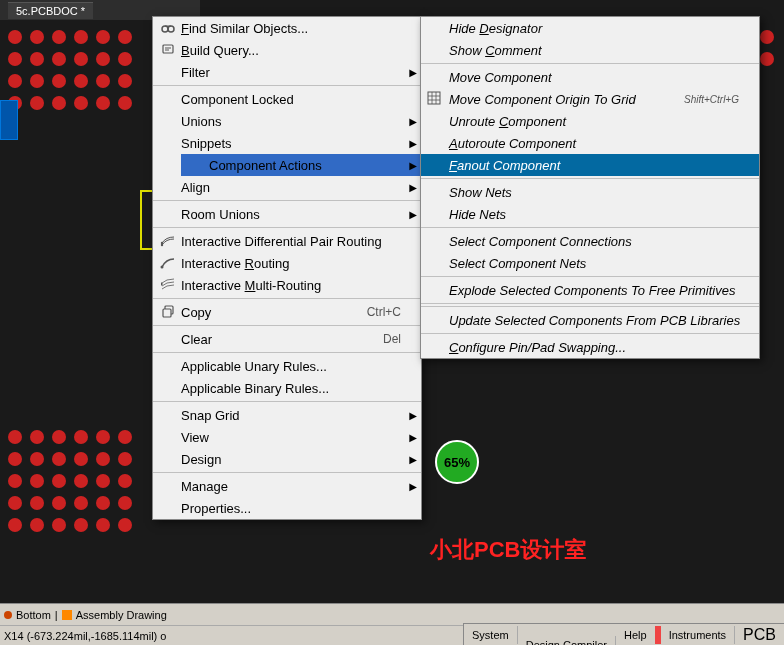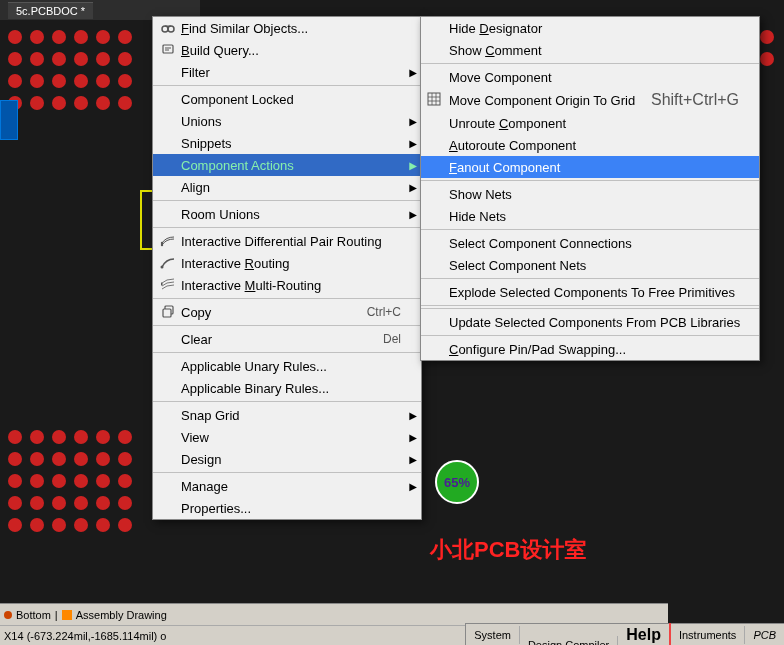--- a/index.html
+++ b/index.html
@@ -75,21 +75,22 @@
       padding: 3px 20px 3px 28px;
       cursor: pointer;
       position: relative;
       white-space: nowrap;
       color: #000;
       min-height: 22px;
     }
 
     .menu-item.highlighted {
       background: #316ac5;
-      color: #86efac;
+      color: #000000;
+      margin-left: 28px;
     }
 
     .menu-item .icon {
       position: absolute;
       left: 6px;
       width: 18px;
       height: 18px;
       display: flex;
       align-items: center;
       justify-content: center;
@@ -117,64 +118,65 @@
     
     .submenu-component-actions {
       position: absolute;
       top: 16px;
       left: 420px;
       width: 340px;
       background: #f0f0f0;
       border: 1px solid #888;
       box-shadow: 3px 3px 8px rgba(0,0,0,0.5);
       z-index: 101;
+      font-style: italic;
     }
 
     .submenu-item {
       display: flex;
       align-items: center;
       padding: 3px 20px 3px 28px;
       cursor: pointer;
       position: relative;
       white-space: nowrap;
       color: #000;
       min-height: 22px;
     }
 
     .submenu-item.fanout {
-      background: #3b82f6;
+      background: #0369a1;
       color: #fff;
     }
 
     .submenu-item .shortcut {
       margin-left: auto;
       padding-left: 10px;
       color: #555;
-      font-size: 16px;
+      font-size: 10px;
     }
 
     .sub-separator {
       height: 1px;
       background: #c0c0c0;
       margin: 2px 0;
     }
 
     
     .percent-badge {
       position: absolute;
       right: 305px;
-      top: 460px;
+      top: 440px;
       width: 44px;
       height: 44px;
       border-radius: 50%;
       background: #22aa22;
       display: flex;
       align-items: center;
       justify-content: center;
-      color: #4c1d95;
+      color: #000000;
       font-weight: bold;
       font-size: 13px;
       z-index: 110;
       border: 2px solid #fff;
     }
 
     
     .red-annotation {
       position: absolute;
       color: #ff2222;
@@ -193,21 +195,21 @@
       z-index: 50;
       top: 535px;
       left: 430px;
     }
 
     
     .bottom-status {
       position: absolute;
       bottom: 0;
       left: 0;
-      width: 668px;
+      width: 784px;
       height: 42px;
       background: #d4d0c8;
       border-top: 1px solid #888;
     }
 
     .assembly-bar {
       display: flex;
       align-items: center;
       padding: 2px 4px;
       height: 21px;
@@ -616,16 +618,16 @@
     <div style="display:flex; gap:1px; margin-left:4px;">
       <div style="padding:1px 5px; background:#d4d0c8; border:1px solid #aaa; font-size:11px;">Mask Level</div>
       <div style="padding:1px 4px; background:#d4d0c8; border:1px solid #aaa; font-size:11px;">Cle</div>
     </div>
   </div>
 </div>
 
 <div style="position:absolute; bottom:0; right:0; height:22px; display:flex; align-items:center; background:#d4d0c8; border-top:1px solid #888; border-left:1px solid #888;">
   <div style="padding:3px 8px; font-size:11px; border-right:1px solid #aaa; cursor:pointer;">System</div>
   <div style="padding:3px 8px; font-size:11px; border-right:1px solid #aaa; cursor:pointer;margin-top:20px;">Design Compiler</div>
-  <div style="padding:3px 8px; font-size:16px; border-right:2px solid #ef4444; cursor:pointer;font-weight:bold;">Help</div>
+  <div style="padding:3px 8px; font-size:11px; border-right:6px solid #ef4444; cursor:pointer;">Help</div>
   <div style="padding:3px 8px; font-size:11px; border-right:1px solid #aaa; cursor:pointer;">Instruments</div>
-  <div style="padding:3px 8px; font-size:11px; cursor:pointer;font-style:italic;">PCB</div>
+  <div style="padding:3px 8px; font-size:16px; cursor:pointer;">PCB</div>
 </div>
 
 </body></html>

